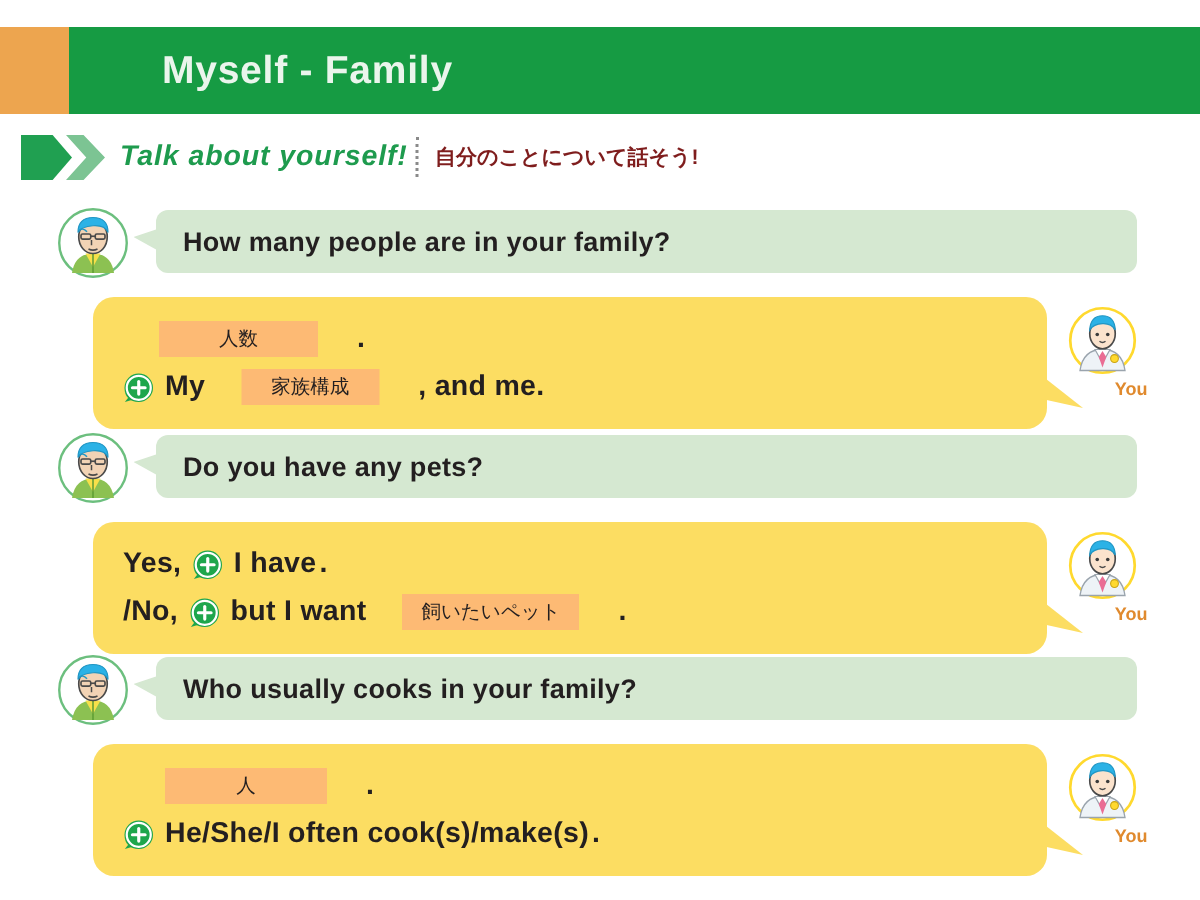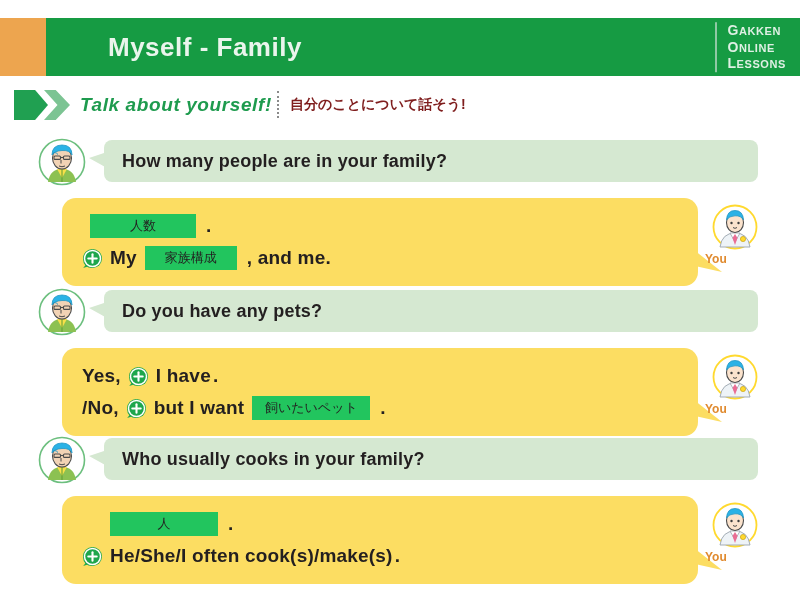--- a/index.html
+++ b/index.html
@@ -134,21 +134,21 @@
     left: 38px; top: 0;
     width: 48px; height: 48px;
   }
   .avatar-you {
     position: absolute;
     width: 46px; height: 46px;
   }
   .you-label {
     position: absolute;
     width: 60px;
-    text-align: left;
+    text-align: right;
     font-size: 12px;
     font-weight: bold;
     color: #e08a2e;
   }
 
   .q-bubble {
     position: absolute;
     left: 104px;
     top: 2px;
     height: 42px;
@@ -203,52 +203,47 @@
     white-space: nowrap;
   }
   .a-text {
     color: #231f20;
     font-size: 19px;
     font-weight: bold;
     letter-spacing: 0.2px;
   }
   .field {
     display: inline-block;
-    background: #22c55e;
+    background: #fdba74;
     height: 24px;
     line-height: 24px;
     text-align: center;
     font-size: 13px;
     font-weight: normal;
     color: #231f20;
-    margin: 0 8px;
+    margin: 0 24px;
     box-sizing: border-box;
     padding: 0 6px;
   }
   .plus-icon {
     display: inline-block;
     position: relative;
     width: 21px;
     height: 21px;
     margin-right: 7px;
     flex: 0 0 auto;
   }
 </style>
 </head>
 <body>
 
 <div class="header">
   <div class="header-orange"></div>
   <div class="header-green">
     <div class="header-title">Myself - Family</div>
-    <div class="brand">
-      <div class="brand-line">GAKKEN</div>
-      <div class="brand-line">ONLINE</div>
-      <div class="brand-line">LESSONS</div>
-    </div>
   </div>
 </div>
 
 <div class="subhead">
   <div class="arrow-group">
     <div class="arrow-big"></div>
     <div class="arrow-small"></div>
   </div>
   <div class="subhead-en">Talk about yourself!</div>
   <div class="subhead-divider"></div>

